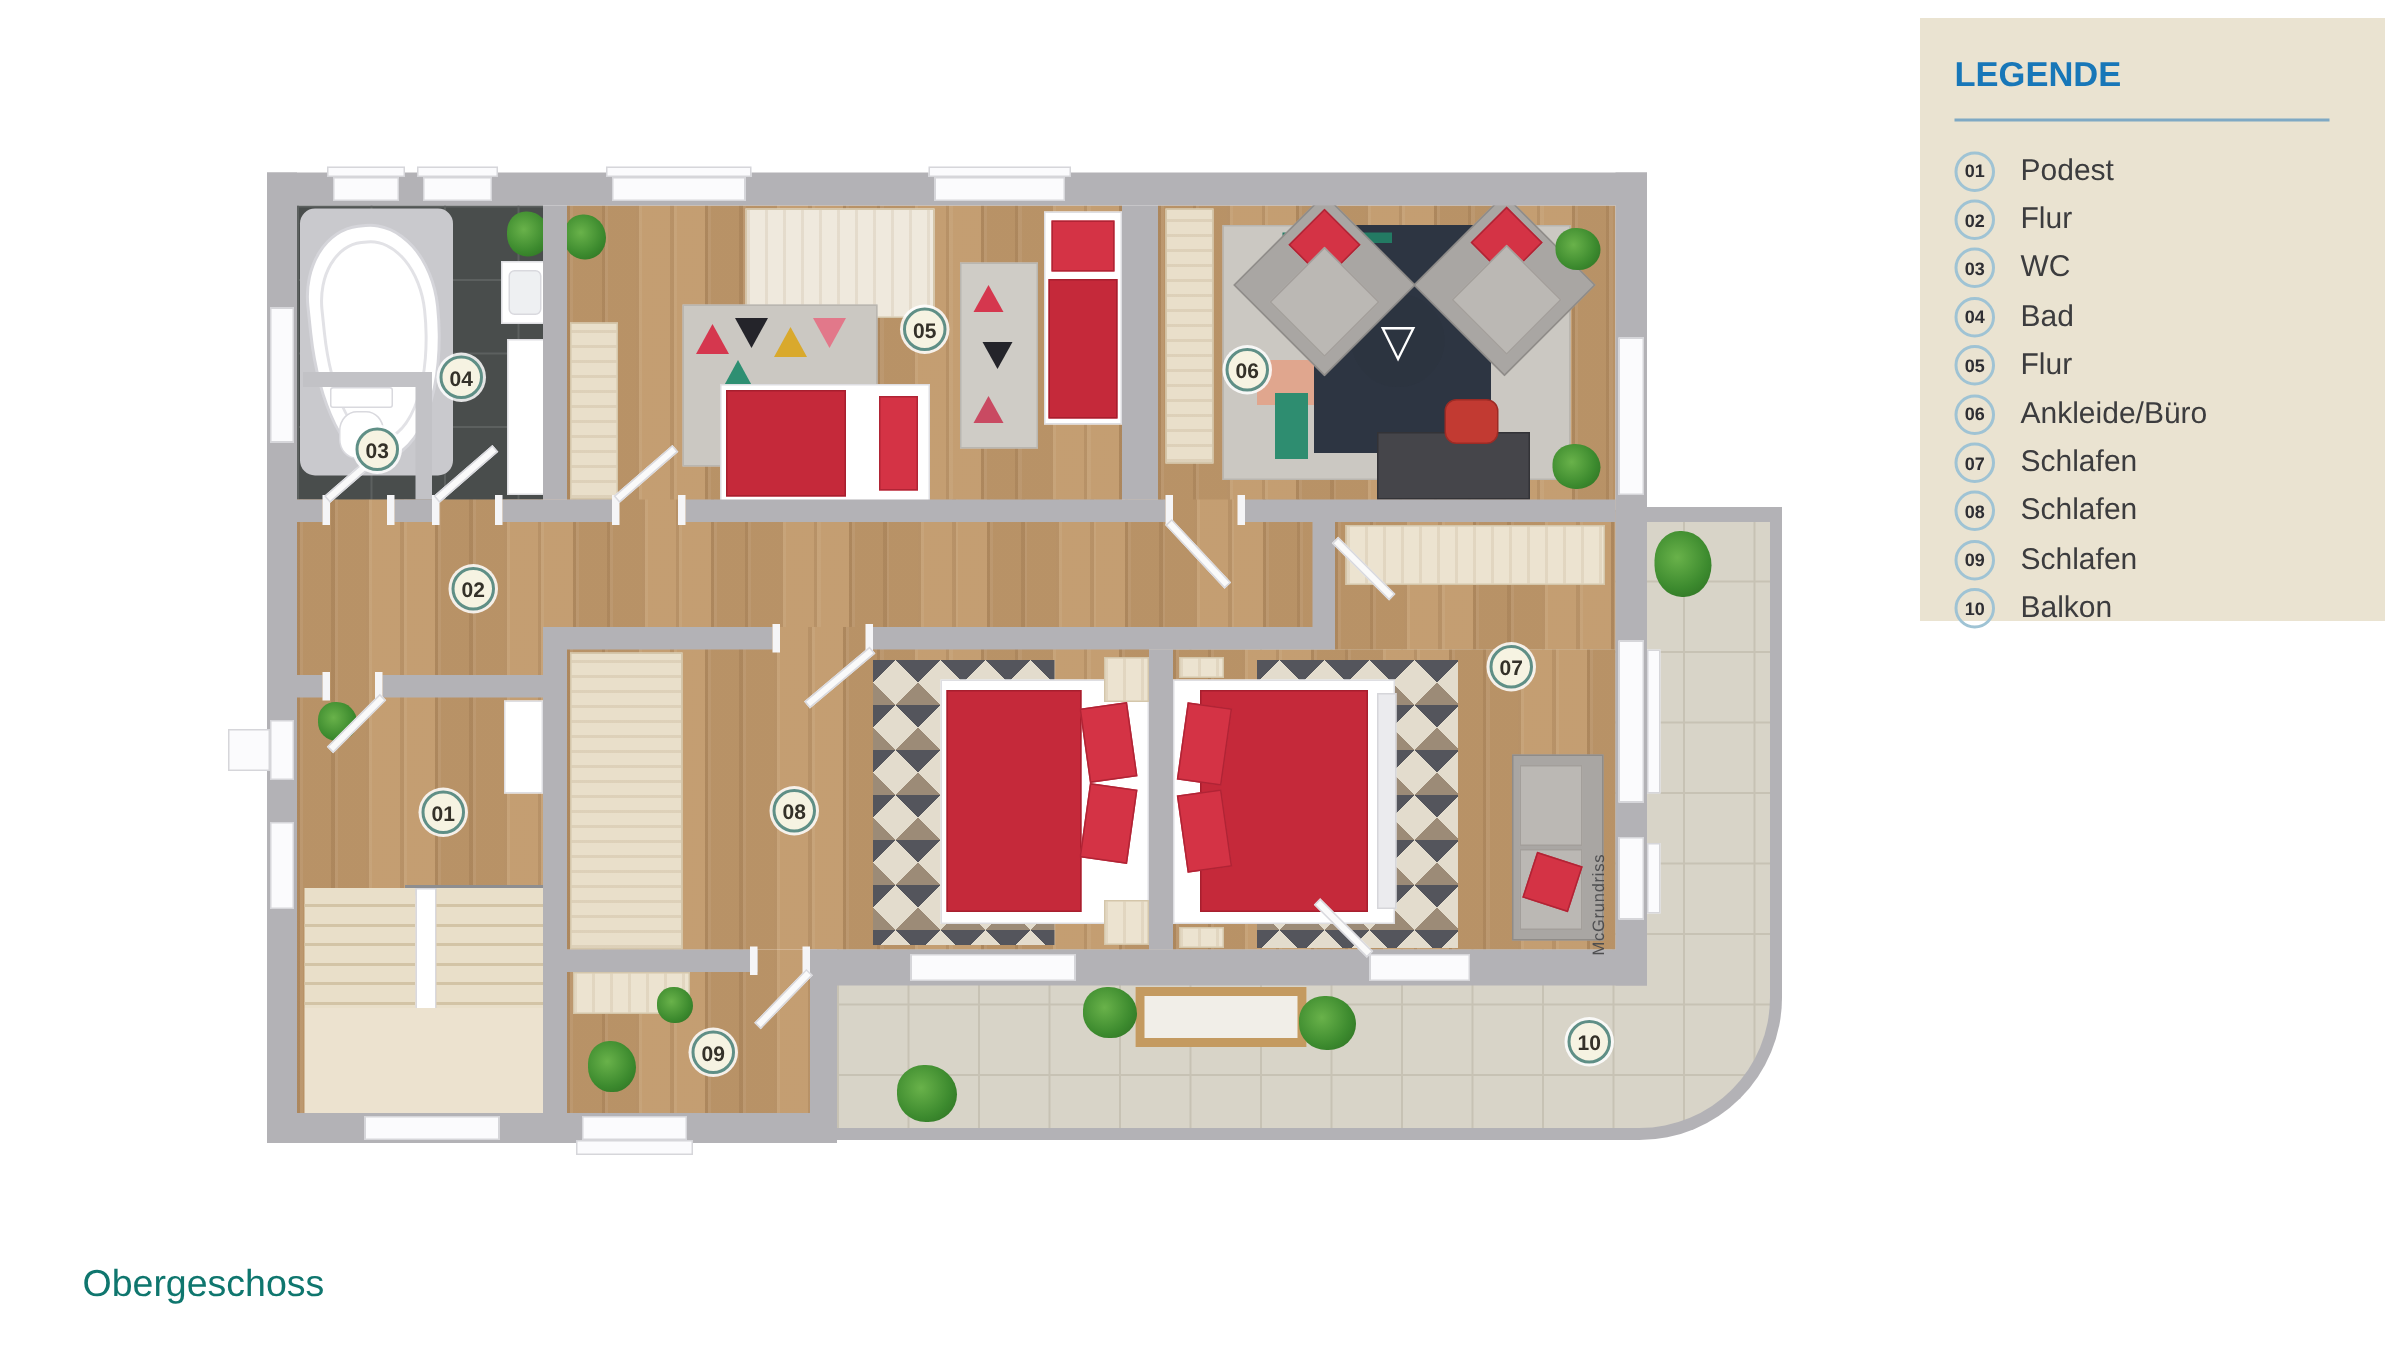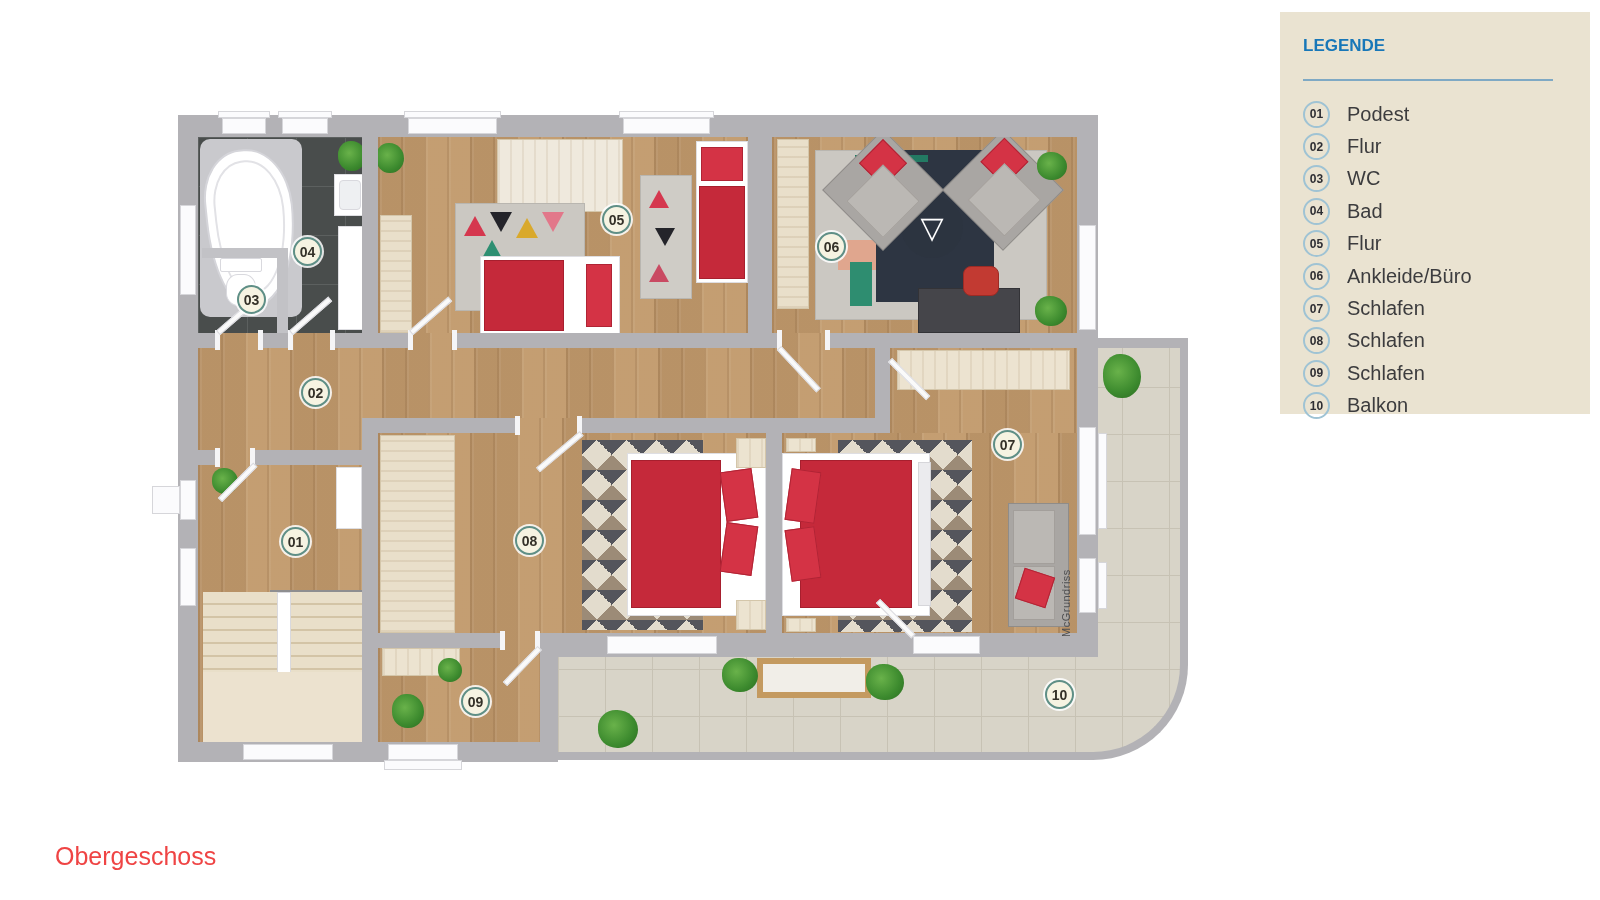--- a/index.html
+++ b/index.html
@@ -41,28 +41,28 @@
            background-size:30px 30px;}
   .rug-flat{background:#cbc8c2;border:1px solid #b9b6b0;}
   .tri{width:0;height:0;border-style:solid;}
   .badge{width:29px;height:29px;border-radius:50%;background:#f6f3e2;border:2px solid #5f8f86;
          box-shadow:0 0 0 2px rgba(255,255,255,.85);color:#343129;font-size:14px;font-weight:bold;
          display:flex;align-items:center;justify-content:center;}
   .treads{background-color:#e9dfc9;
           background-image:repeating-linear-gradient(180deg,transparent 0 11px,#d3c4a6 11px 13px);}
   
   #legend{left:1280px;top:12px;width:310px;height:402px;background:#eae3d1;}
-  #legend .title{position:absolute;left:23px;top:24px;font-size:17px;font-weight:bold;color:#1877b8;}
+  #legend .title{position:absolute;left:23px;top:24px;font-size:23px;font-weight:bold;color:#1877b8;}
   #legend .rule{position:absolute;left:23px;top:67px;width:250px;height:2px;background:#7fa9c4;}
   #legend .rows{position:absolute;left:23px;top:86px;right:10px;}
   .lrow{display:flex;align-items:center;height:32.4px;}
   .lnum{width:23px;height:23px;border-radius:50%;border:2px solid #9fc3d4;color:#2e2e33;
         font-size:12px;font-weight:bold;display:flex;align-items:center;justify-content:center;flex:0 0 auto;}
   .llabel{margin-left:17px;font-size:20px;color:#3c3c3e;}
-  #floorlabel{left:55px;top:842px;font-size:25px;color:#ef4444;}
+  #floorlabel{left:55px;top:842px;font-size:25px;color:#0f766e;}
   #watermark{left:1060px;top:545px;width:16px;height:92px;font-size:11px;color:#4e4e50;
              writing-mode:vertical-rl;transform:rotate(180deg);letter-spacing:.5px;}
   .logo-circle{border-radius:50%;background:rgba(44,52,64,.9);color:#fff;font-size:30px;
                display:flex;align-items:center;justify-content:center;}
 </style>
 </head>
 <body>
 
 <div id="canvas">
 

